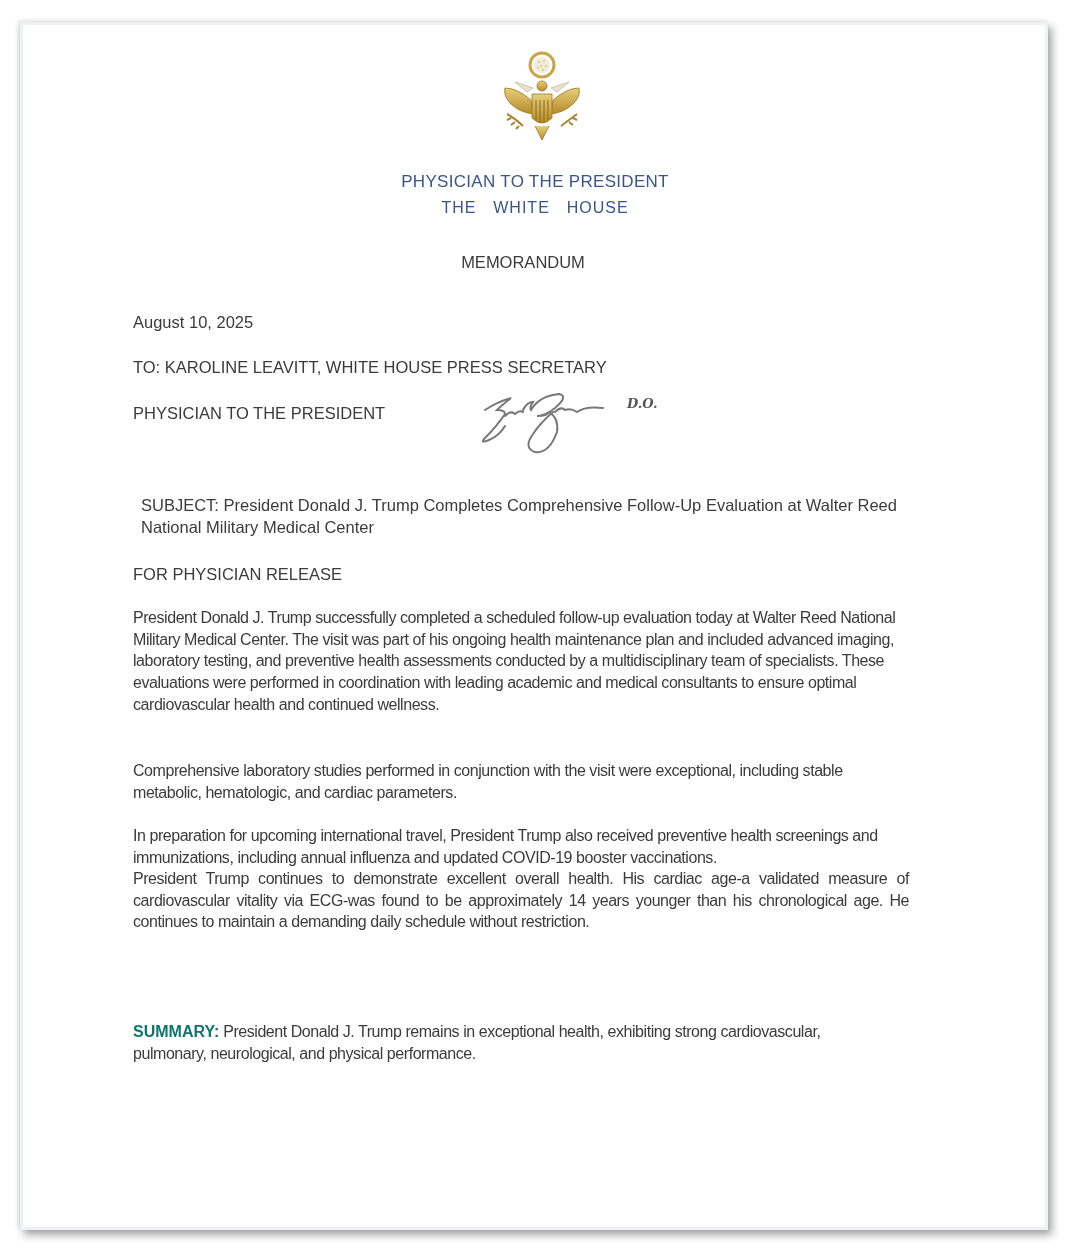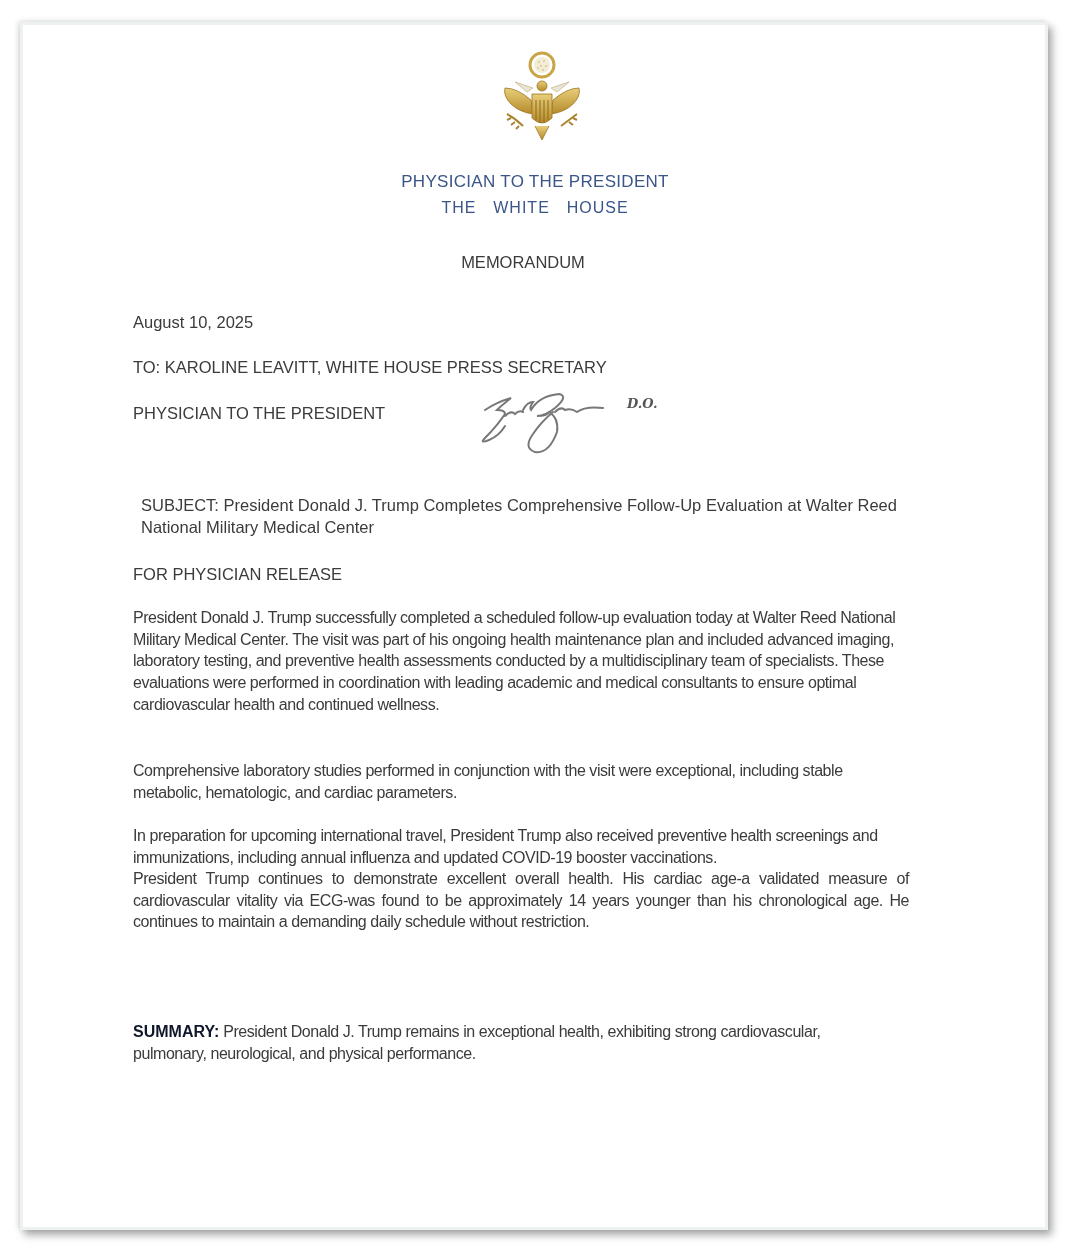--- a/index.html
+++ b/index.html
@@ -67,21 +67,21 @@
     .date { top: 311px; }
     .to { top: 356px; }
     .from { top: 401px; line-height: 24px; }
     .subject { top: 494px; margin-left: 8px; }
     .release { top: 563px; }
     .p1 { top: 607px; }
     .p2 { top: 760px; }
     .p3 { top: 825px; }
     .p4 { top: 868px; text-align: justify; width: 776px; }
     .summary { top: 1021px; }
-    .bold { font-weight: bold; color: #0f172a; letter-spacing: 0; }
+    .bold { font-weight: bold; color: #0f766e; letter-spacing: 0; }
     .signature {
       position: absolute;
       left: 475px;
       top: 388px;
       width: 200px;
       height: 72px;
     }
     .line { display: block; }
   </style>
 </head>

